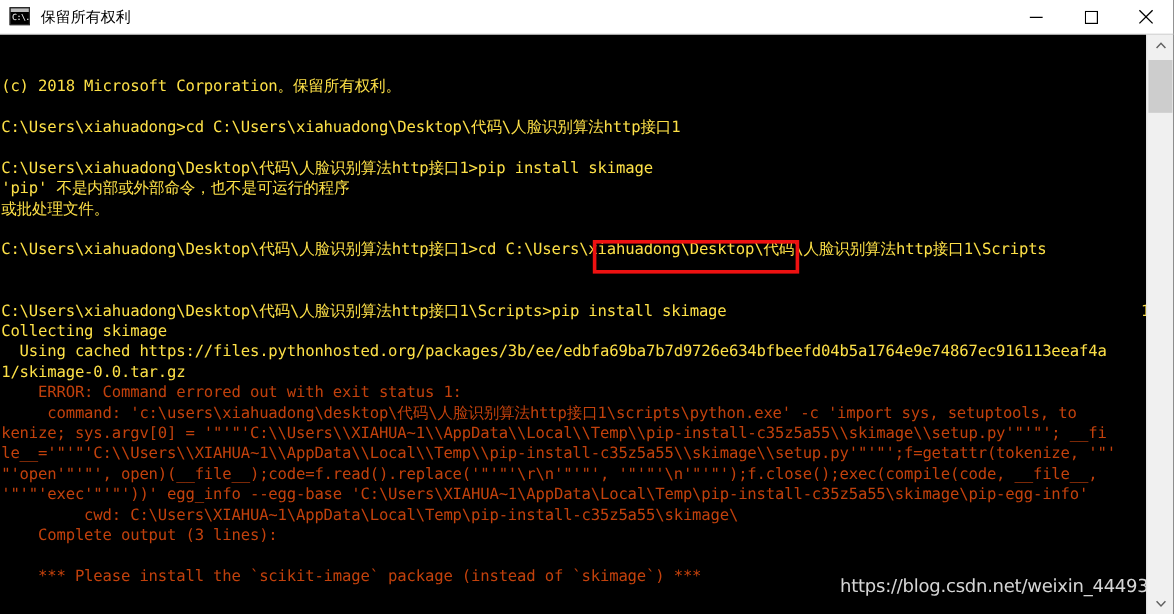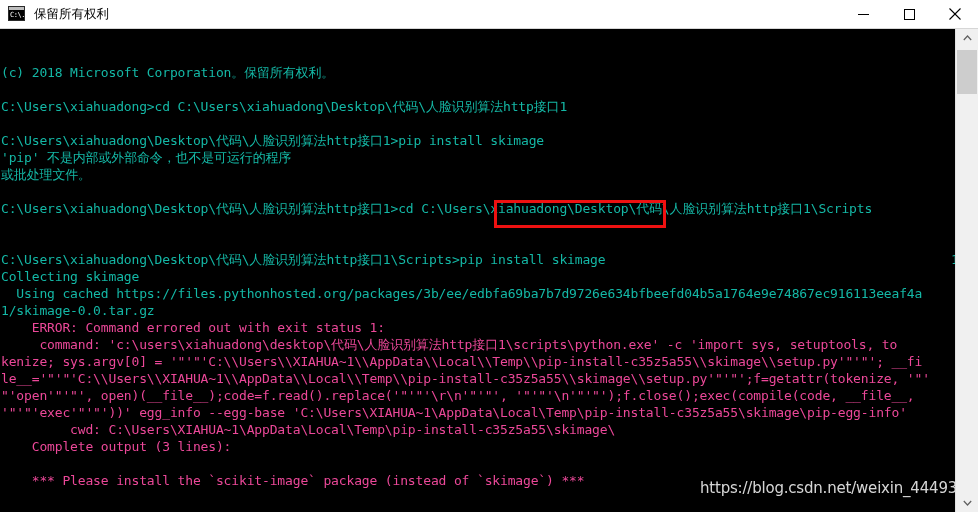--- a/index.html
+++ b/index.html
@@ -100,22 +100,22 @@
     line-height: 17px;
     color: #cccccc;
     white-space: pre;
   }
   .console .ln {
     height: 17px;
     padding-left: 1px;
     letter-spacing: -0.15px;
     overflow: hidden;
   }
-  .white { color: #14b8a6; }
-  .red   { color: #ec4899; }
+  .white { color: #fde047; }
+  .red   { color: #c2410c; }
 
   
   .console-inner { padding-top: 1px; }
 
   
   .redbox {
     position: absolute;
     left: 494px;
     top: 200px;
     width: 172px;

